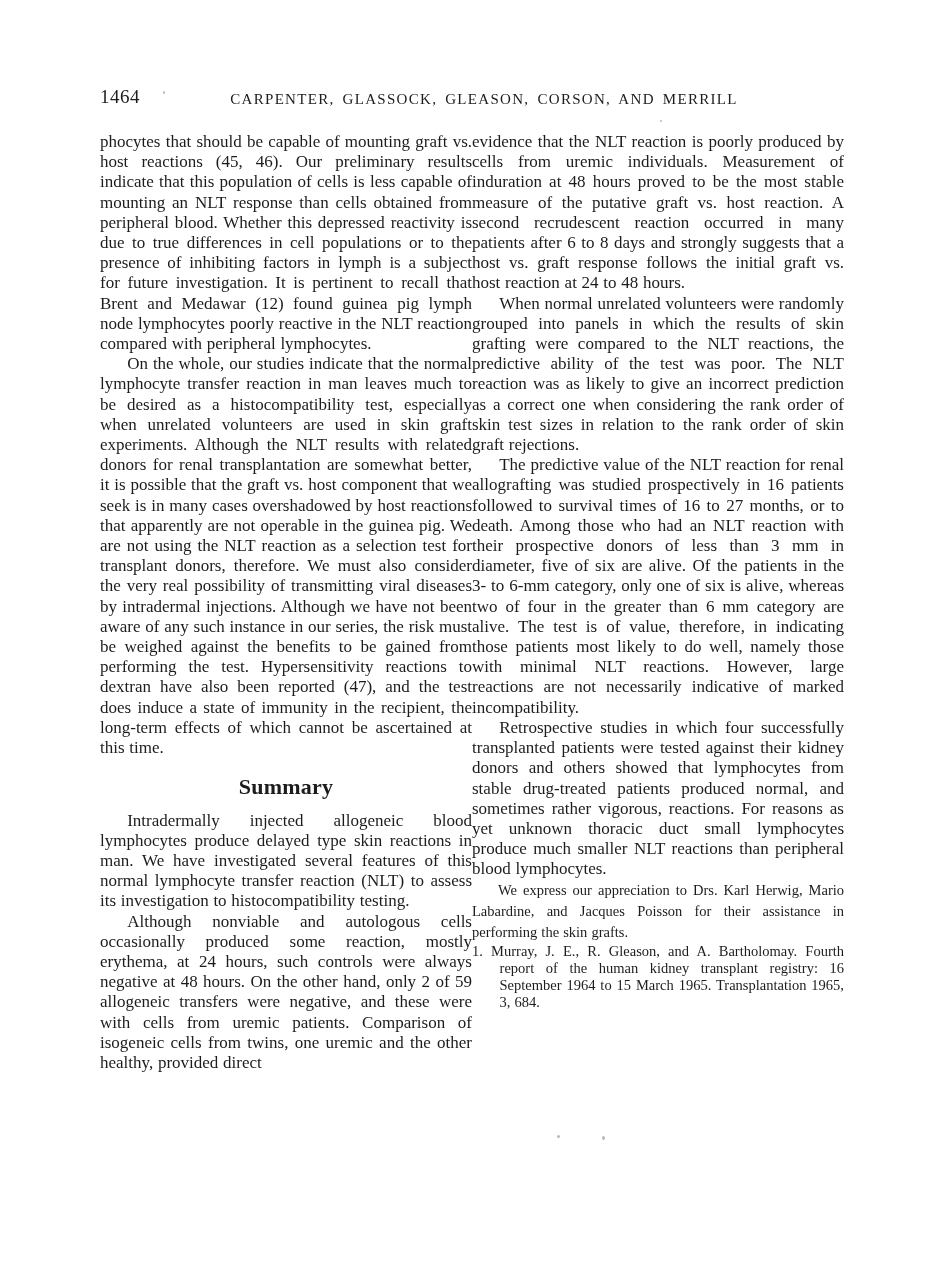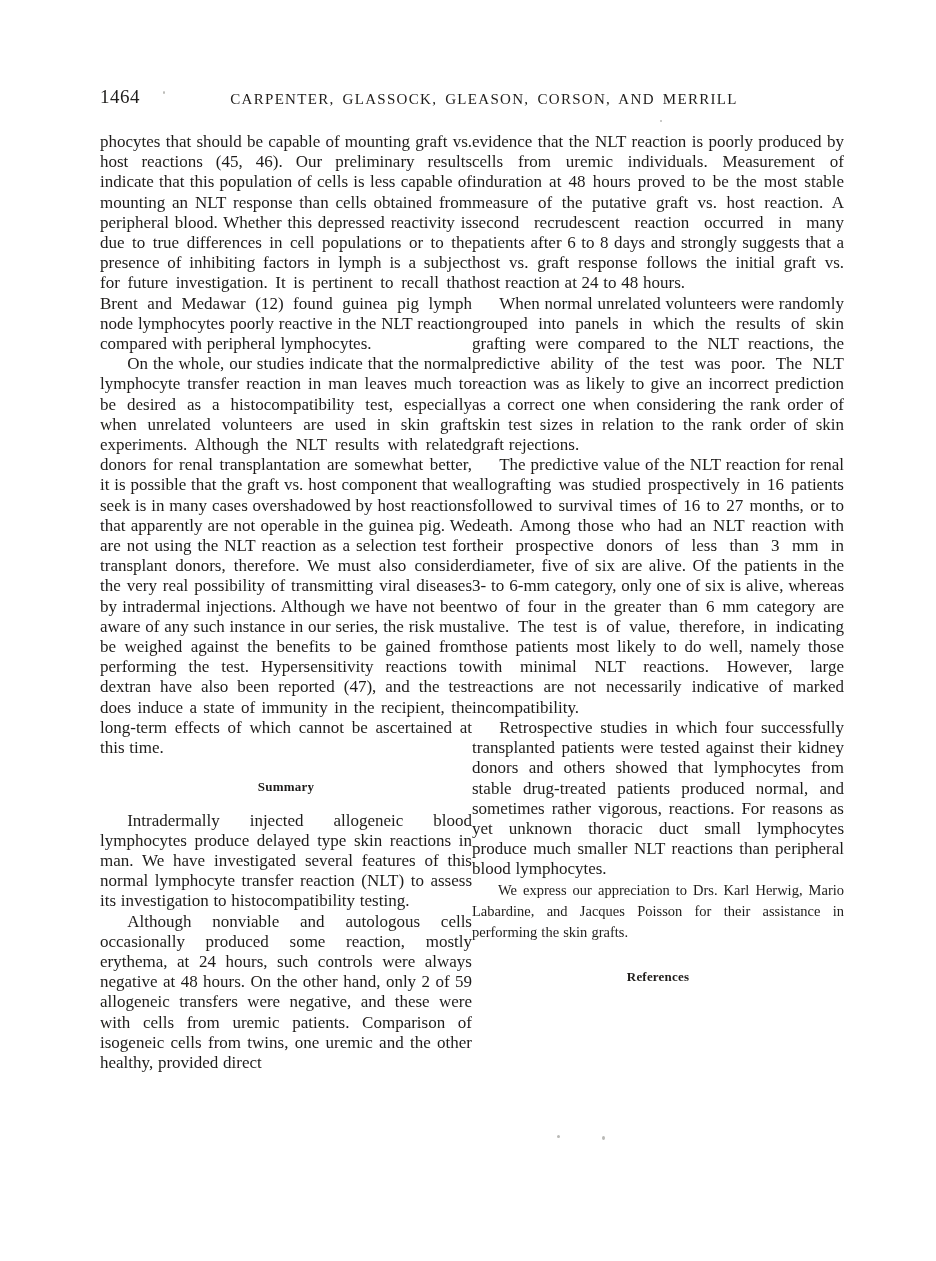--- a/index.html
+++ b/index.html
@@ -55,21 +55,21 @@
   }
   .col p {
     margin: 0;
     text-indent: 1.6em;
     word-spacing: 0.5px;
   }
   .col p.noindent {
     text-indent: 0;
   }
   .col h2 {
-    font-size: 13px;
+    font-size: 22px;
     font-weight: bold;
     text-align: center;
     margin: 19px 0 13px 0;
     letter-spacing: 0.2px;
   }
   .small {
     font-size: 14.5px;
     line-height: 21px;
   }
   .col p.small {
@@ -111,21 +111,23 @@
       <p>Intradermally injected allogeneic blood lymphocytes produce delayed type skin reactions in man. We have investigated several features of this normal lymphocyte transfer reaction (NLT) to assess its investigation to histocompatibility testing.</p>
       <p>Although nonviable and autologous cells occasionally produced some reaction, mostly erythema, at 24 hours, such controls were always negative at 48 hours. On the other hand, only 2 of 59 allogeneic transfers were negative, and these were with cells from uremic patients. Comparison of isogeneic cells from twins, one uremic and the other healthy, provided direct</p>
     </div>
 
     <div class="col">
       <p class="noindent">evidence that the NLT reaction is poorly produced by cells from uremic individuals. Measurement of induration at 48 hours proved to be the most stable measure of the putative graft vs. host reaction. A second recrudescent reaction occurred in many patients after 6 to 8 days and strongly suggests that a host vs. graft response follows the initial graft vs. host reaction at 24 to 48 hours.</p>
       <p>When normal unrelated volunteers were randomly grouped into panels in which the results of skin grafting were compared to the NLT reactions, the predictive ability of the test was poor. The NLT reaction was as likely to give an incorrect prediction as a correct one when considering the rank order of skin test sizes in relation to the rank order of skin graft rejections.</p>
       <p>The predictive value of the NLT reaction for renal allografting was studied prospectively in 16 patients followed to survival times of 16 to 27 months, or to death. Among those who had an NLT reaction with their prospective donors of less than 3 mm in diameter, five of six are alive. Of the patients in the 3- to 6-mm category, only one of six is alive, whereas two of four in the greater than 6 mm category are alive. The test is of value, therefore, in indicating those patients most likely to do well, namely those with minimal NLT reactions. However, large reactions are not necessarily indicative of marked incompatibility.</p>
       <p>Retrospective studies in which four successfully transplanted patients were tested against their kidney donors and others showed that lymphocytes from stable drug-treated patients produced normal, and sometimes rather vigorous, reactions. For reasons as yet unknown thoracic duct small lymphocytes produce much smaller NLT reactions than peripheral blood lymphocytes.</p>
       <p class="small">We express our appreciation to Drs. Karl Herwig, Mario Labardine, and Jacques Poisson for their assistance in performing the skin grafts.</p>
-      <h2 style="margin-top:24px;">References</h2>
+      <div class="ref-list">
+        <p class="ref-item"><span>1.</span> <span>Murray, J. E., R. Gleason, and A. Bartholomay. Fourth report of the human kidney transplant registry: 16 September 1964 to 15 March 1965. Transplantation 1965, 3, 684.</span></p>
+      </div>
     </div>
 
   </div>
 </div>
 
 <div class="speck" style="left:163px; top:91px; width:2px; height:3px;"></div>
 <div class="speck" style="left:557px; top:1135px; width:3px; height:3px;"></div>
 <div class="speck" style="left:602px; top:1136px; width:3px; height:4px;"></div>
 <div class="speck" style="left:660px; top:120px; width:2px; height:2px;"></div>
 

